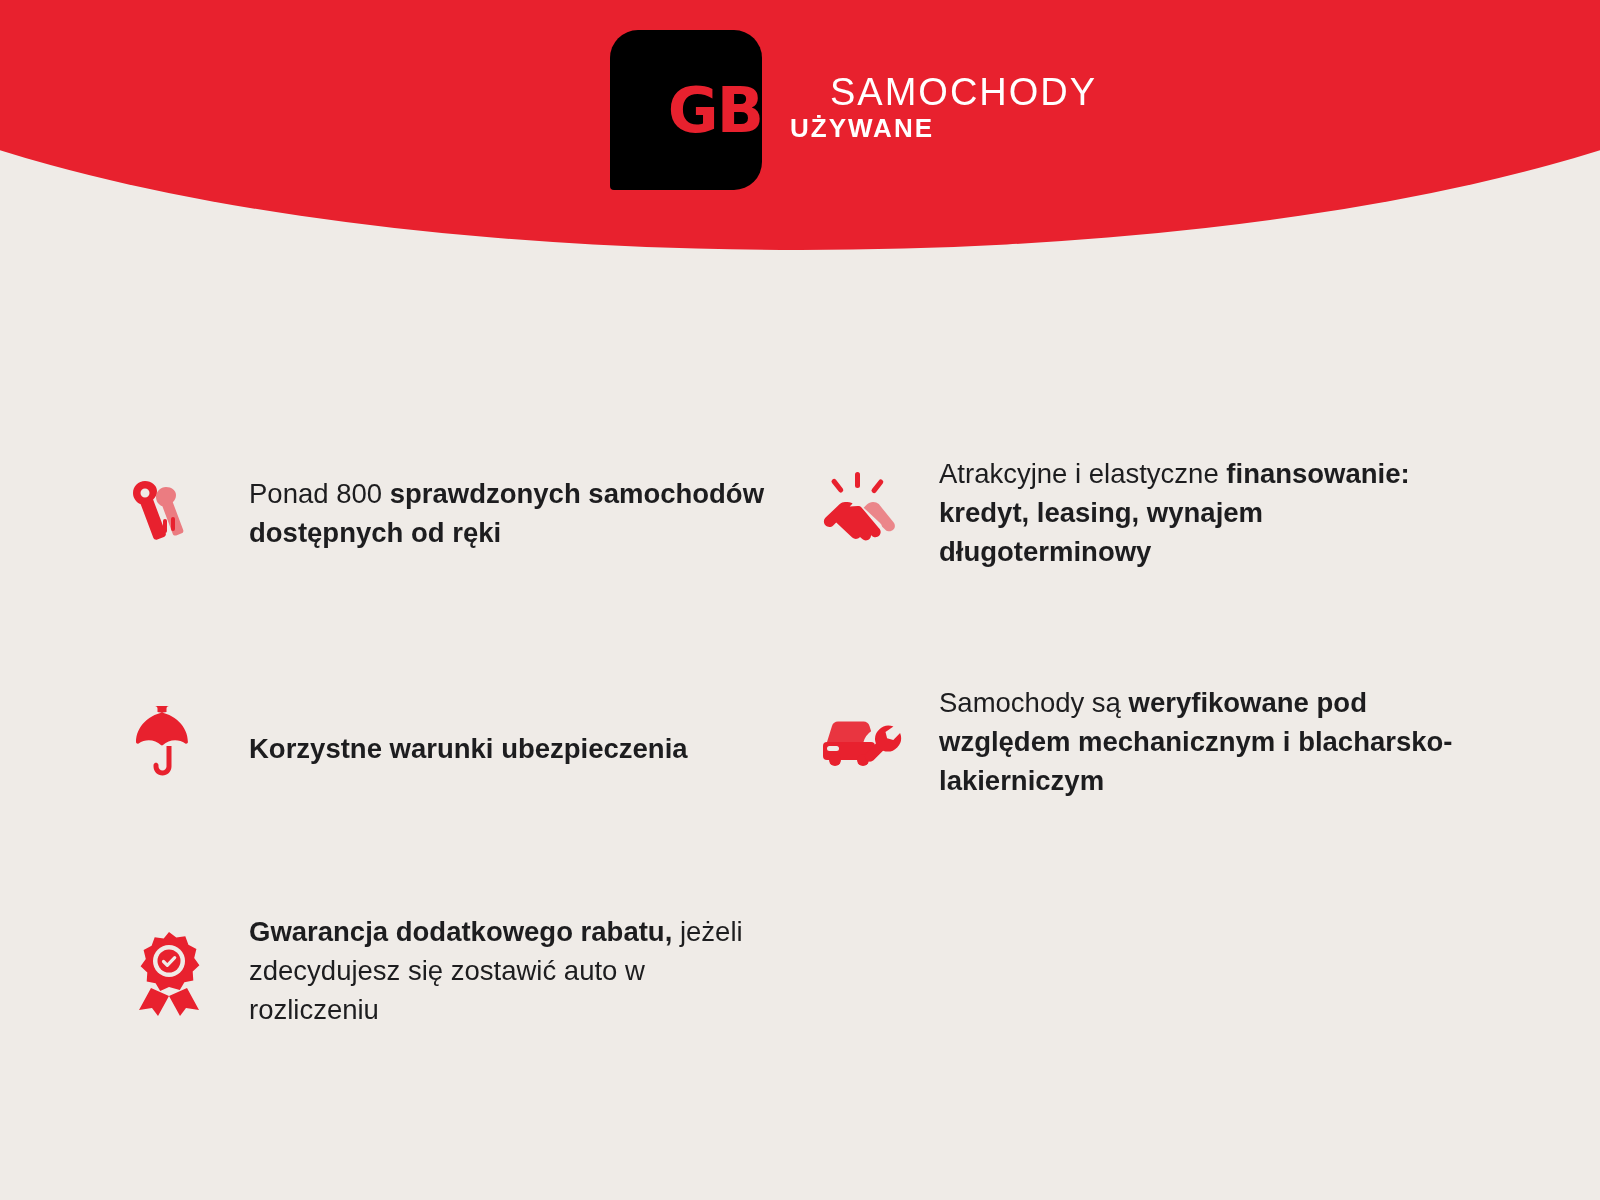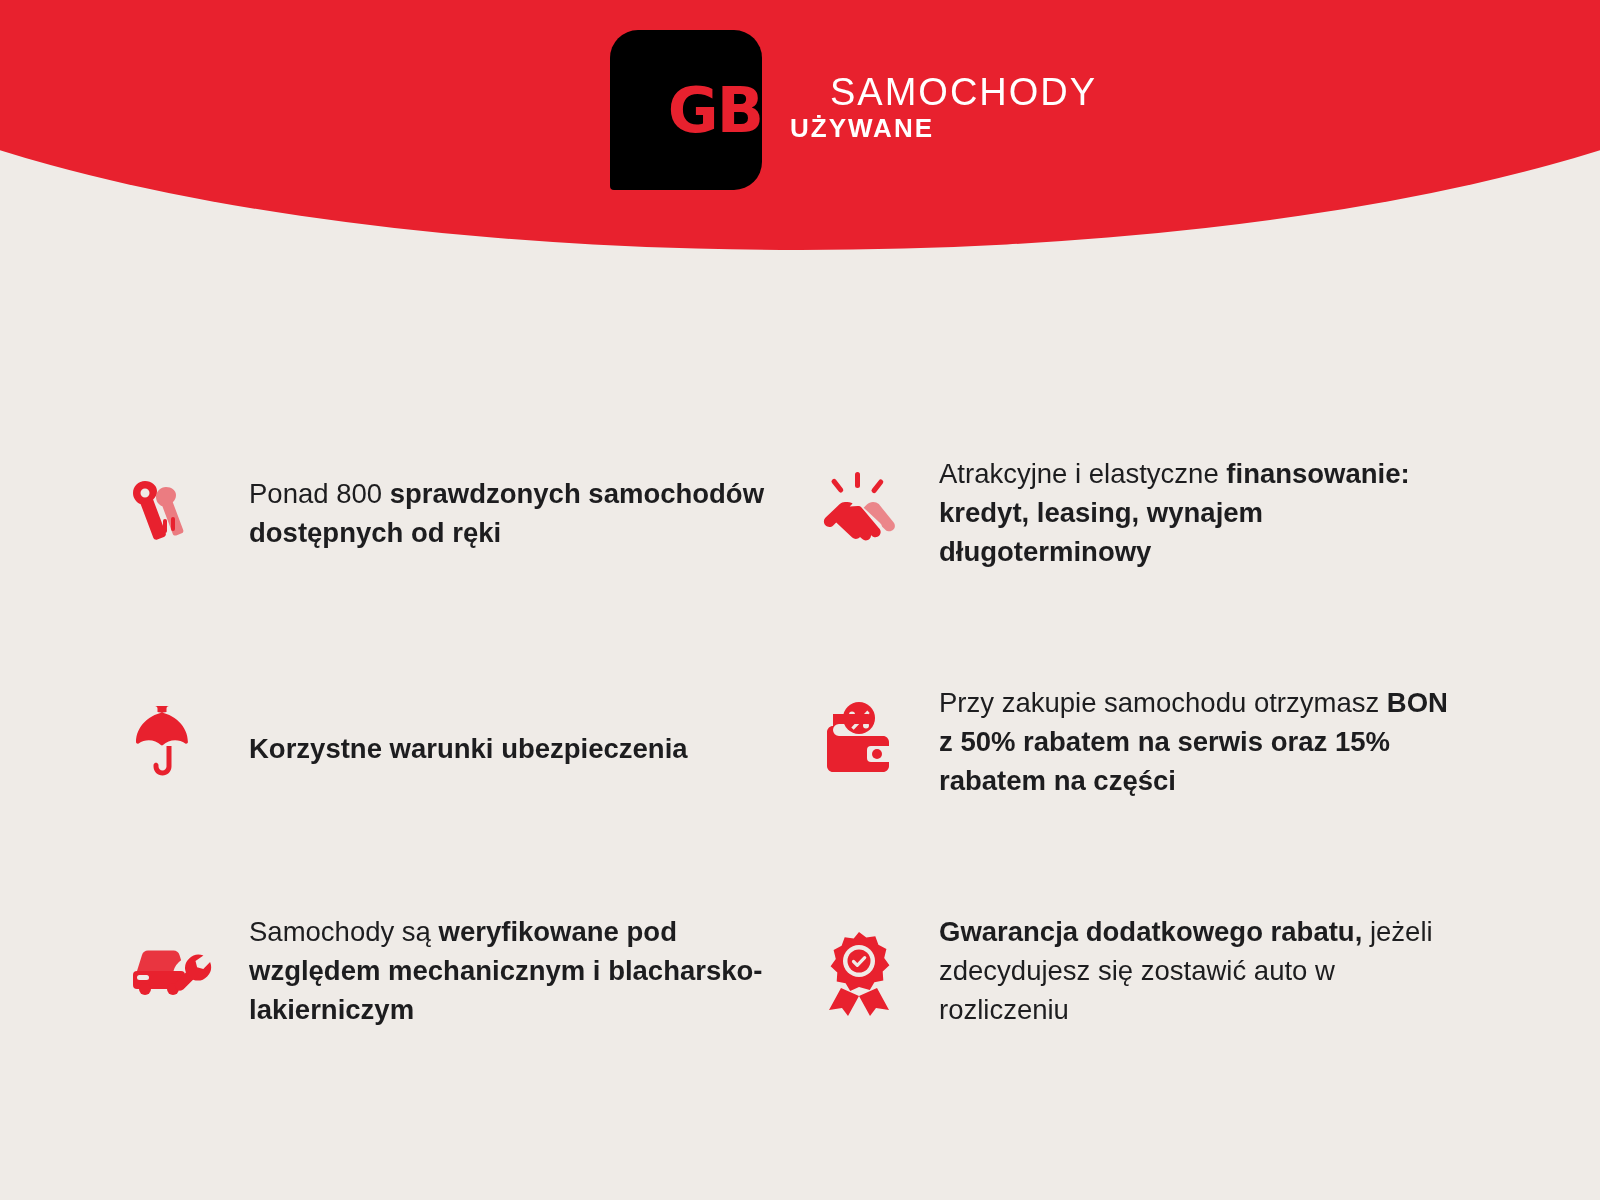--- a/index.html
+++ b/index.html
@@ -172,36 +172,20 @@
           <path d="M44 10c-1.4 0-2.5 1.1-2.5 2.5V16C24.6 17.3 11 30.6 11 46c0 1.3 1.5 2.1 2.6 1.4 3.1-2 6.6-3.1 10.2-3.1 4.6 0 8.8 1.8 12.1 4.7.6.5 1.5.5 2.1 0 3.3-2.9 7.5-4.7 12.1-4.7 3.6 0 7.1 1.1 10.2 3.1 1.1.7 2.6-.1 2.6-1.4 0-15.4-13.6-28.7-30.4-30v-3.5c0-1.4-1.1-2.5-2.5-2.5z"></path>
           <path d="M41.5 50v20.5c0 2.2-1.8 4-4 4s-4-1.8-4-4v-1.2c0-1.4-1.1-2.5-2.5-2.5S28.5 67.9 28.5 69.3v1.2c0 5 4 9 9 9s9-4 9-9V50h-5z"></path>
         </g>
       </svg>
     </div>
     <div class="text">
       <b>Korzystne warunki ubezpieczenia</b>
     </div>
   </div>
 
-  <div class="feature cell-r2c2">
-    <div class="icon">
-      <svg width="88" height="88" viewBox="0 0 88 88" fill="none">
-        <g fill="#e8212e">
-          <circle cx="44" cy="22" r="16"></circle>
-          <path d="M37 15.5a3 3 0 100 6 3 3 0 000-6zm14 11a3 3 0 100 6 3 3 0 000-6zm1.3-11.9l-16 16.8 2.4 2.3 16-16.8-2.4-2.3z" fill="#efebe7"></path>
-          <path d="M18 30c-3.3 0-6 2.7-6 6v34c0 3.3 2.7 6 6 6h50c3.3 0 6-2.7 6-6V46c0-3.3-2.7-6-6-6H24a6 6 0 010-12h33a20.6 20.6 0 01-3.5-10H18z"></path>
-          <rect x="52" y="50" width="28" height="16" rx="4" fill="#efebe7"></rect>
-          <circle cx="62" cy="58" r="5" fill="#e8212e"></circle>
-        </g>
-      </svg>
-    </div>
-    <div class="text">
-      <span>Przy zakupie samochodu otrzymasz </span><b>BON z 50% rabatem na serwis oraz 15% rabatem na części</b>
-    </div>
-  </div>
 
   <div class="feature cell-r3c2">
     <div class="icon">
       <svg width="88" height="88" viewBox="0 0 88 88" fill="none">
         <g fill="#e8212e">
           <path d="M12 46l5-16c.8-2.6 3.2-4.4 6-4.4h25.5c2.8 0 5.2 1.8 6 4.4l1.6 5.2a19 19 0 00-7.6 10.8H12z" opacity=".9"></path>
           <rect x="8" y="46" width="52" height="18" rx="4"></rect>
           <circle cx="20" cy="64" r="6"></circle>
           <circle cx="48" cy="64" r="6"></circle>
           <rect x="12" y="50" width="12" height="5" rx="2.5" fill="#efebe7"></rect>

